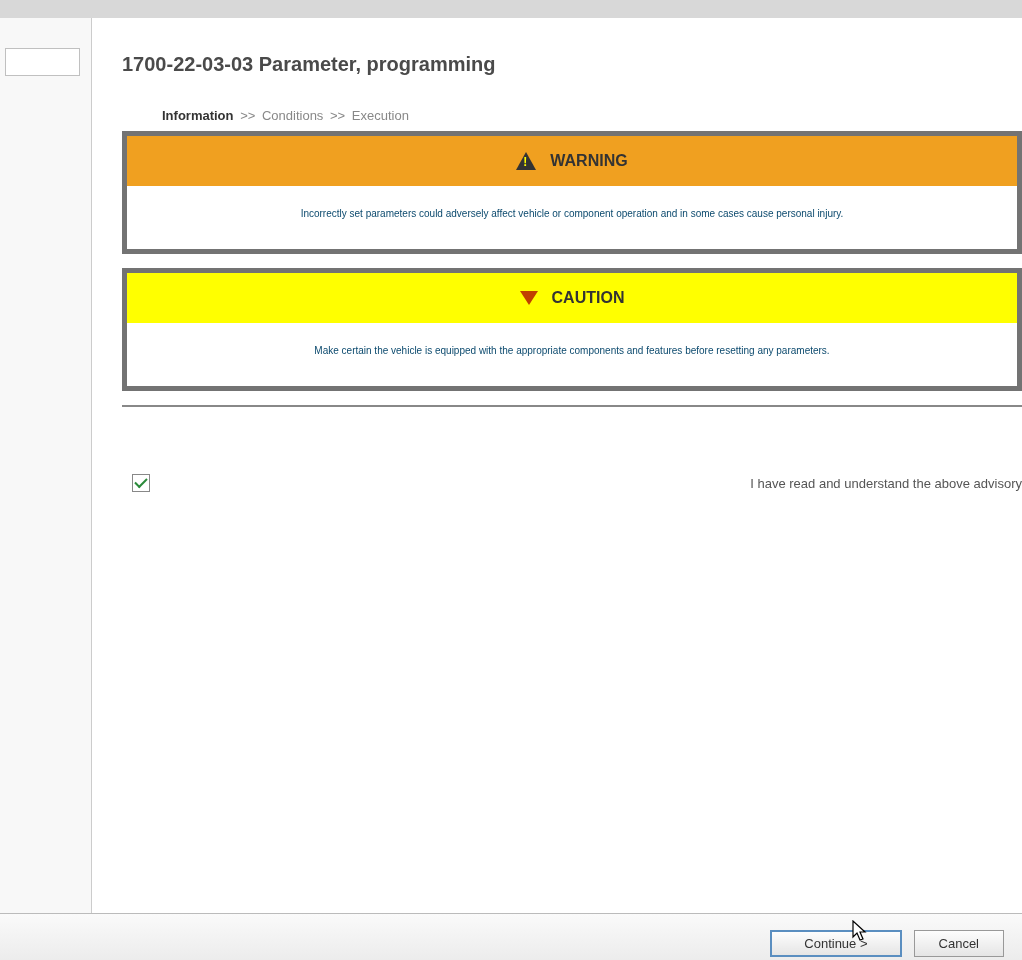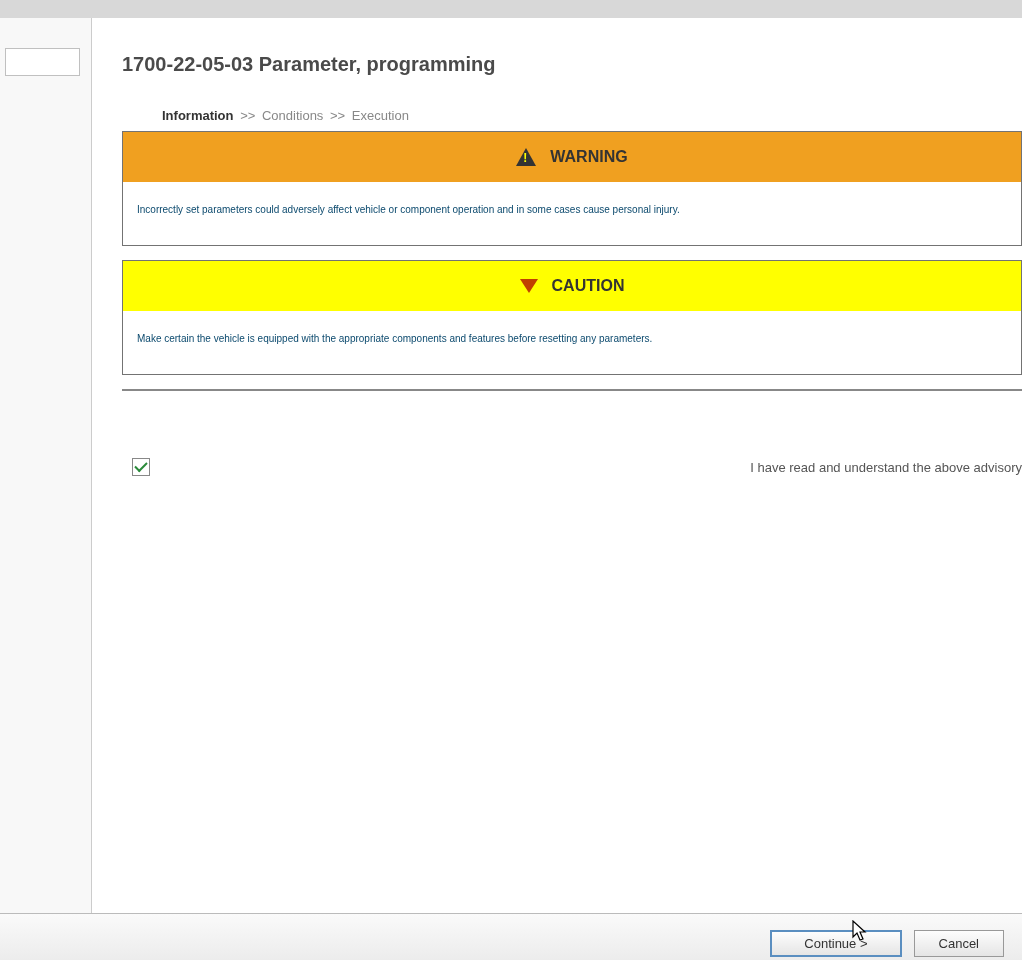--- a/index.html
+++ b/index.html
@@ -69,23 +69,24 @@
     .breadcrumb .active {
       font-weight: bold;
       color: #333;
       padding-left: 40px;
     }
     .breadcrumb .sep {
       color: #888;
       margin: 0 3px;
     }
     .alert-box {
-      border: 1px solid #737373;
+      border: 5px solid #737373;
       margin-bottom: 14px;
       width: 100%;
+      text-align: center;
     }
     .alert-header {
       display: flex;
       align-items: center;
       justify-content: center;
       padding: 16px 0;
       font-size: 16px;
       font-weight: bold;
       color: #333;
       gap: 14px;
@@ -197,21 +198,21 @@
 
 <div class="top-bar"></div>
 
 <div class="main-container">
   <div class="left-panel">
     <div class="left-panel-box"></div>
   </div>
 
   <div class="content-area">
 
-    <h1 class="page-title">1700-22-05-03 Parameter, programming</h1>
+    <h1 class="page-title">1700-22-03-03 Parameter, programming</h1>
 
     <div class="breadcrumb">
       <span class="active">Information</span>
       <span class="sep">&gt;&gt;</span>
       <span>Conditions</span>
       <span class="sep">&gt;&gt;</span>
       <span>Execution</span>
     </div>
 
     <div class="alert-box">

